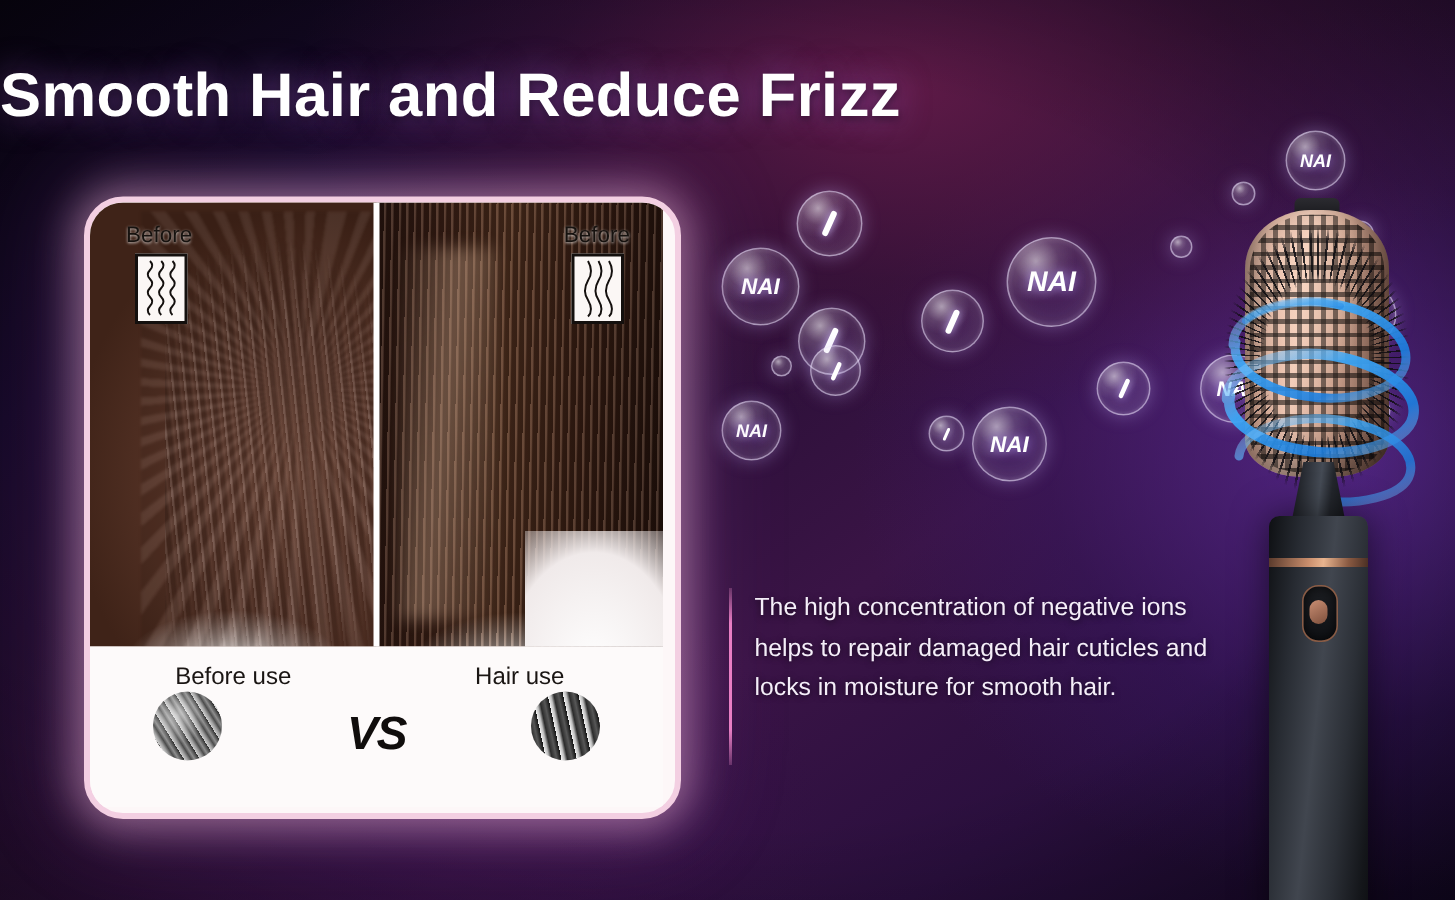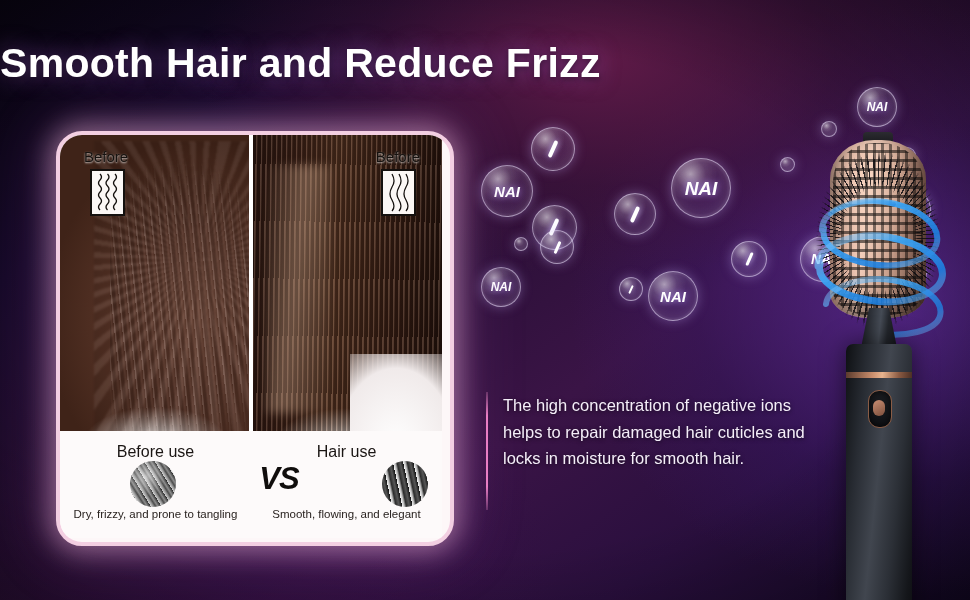--- a/index.html
+++ b/index.html
@@ -94,21 +94,21 @@
     border:2px solid #14100e;background:#fbf7f5;
   }
   .tex-icon.left{left:30px;}
   .tex-icon.right{right:26px;}
   .tex-icon svg{display:block;width:100%;height:100%;}
 
   
   .strip{position:absolute;left:0;top:296px;width:382px;height:107px;background:#fdfafa;}
   .strip-heads{position:absolute;left:0;top:12px;width:382px;display:flex;}
   .strip-heads > div{width:50%;text-align:center;font-size:16px;color:#1a1513;}
-  .strip-row{position:absolute;left:0;top:30px;width:382px;display:flex;align-items:flex-start;justify-content:space-around;padding-left:28px;}
+  .strip-row{position:absolute;left:0;top:30px;width:382px;display:flex;align-items:flex-end;justify-content:space-around;}
   .thumb{width:46px;height:46px;border-radius:50%;overflow:hidden;flex:0 0 auto;}
   .thumb.frizzy{
     background:
       radial-gradient(circle at 36% 34%,rgba(255,255,255,.55) 0%,rgba(255,255,255,0) 45%),
       repeating-linear-gradient(58deg,#cfcfcf 0px,#9d9d9d 2px,#4c4c4c 4px,#8e8e8e 6px,#2f2f2f 9px),
       #6a6a6a;
   }
   .thumb.sleek{
     background:
       repeating-linear-gradient(78deg,#f2f2f2 0px,#bdbdbd 2px,#2c2c2c 4px,#575757 7px,#141414 10px),
@@ -243,24 +243,20 @@
 
     <div class="strip">
       <div class="strip-heads">
         <div>Before use</div>
         <div>Hair use</div>
       </div>
       <div class="strip-row">
         <div class="thumb frizzy"></div>
         <div class="vs">VS</div>
         <div class="thumb sleek"></div>
-      </div>
-      <div class="strip-caps">
-        <div>Dry, frizzy, and prone to tangling</div>
-        <div>Smooth, flowing, and elegant</div>
       </div>
     </div>
   </div>
 
   <div id="bubbles">
       <div class="bubble" style="left: 531px; top: 127px; width: 42px; height: 42px;">
         <span class="tick" style="width: 4px; height: 18px;"></span>
       </div>
       <div class="bubble" style="left: 481px; top: 165px; width: 50px; height: 50px;">
         <span style="font-size: 15px;">NAI</span>

